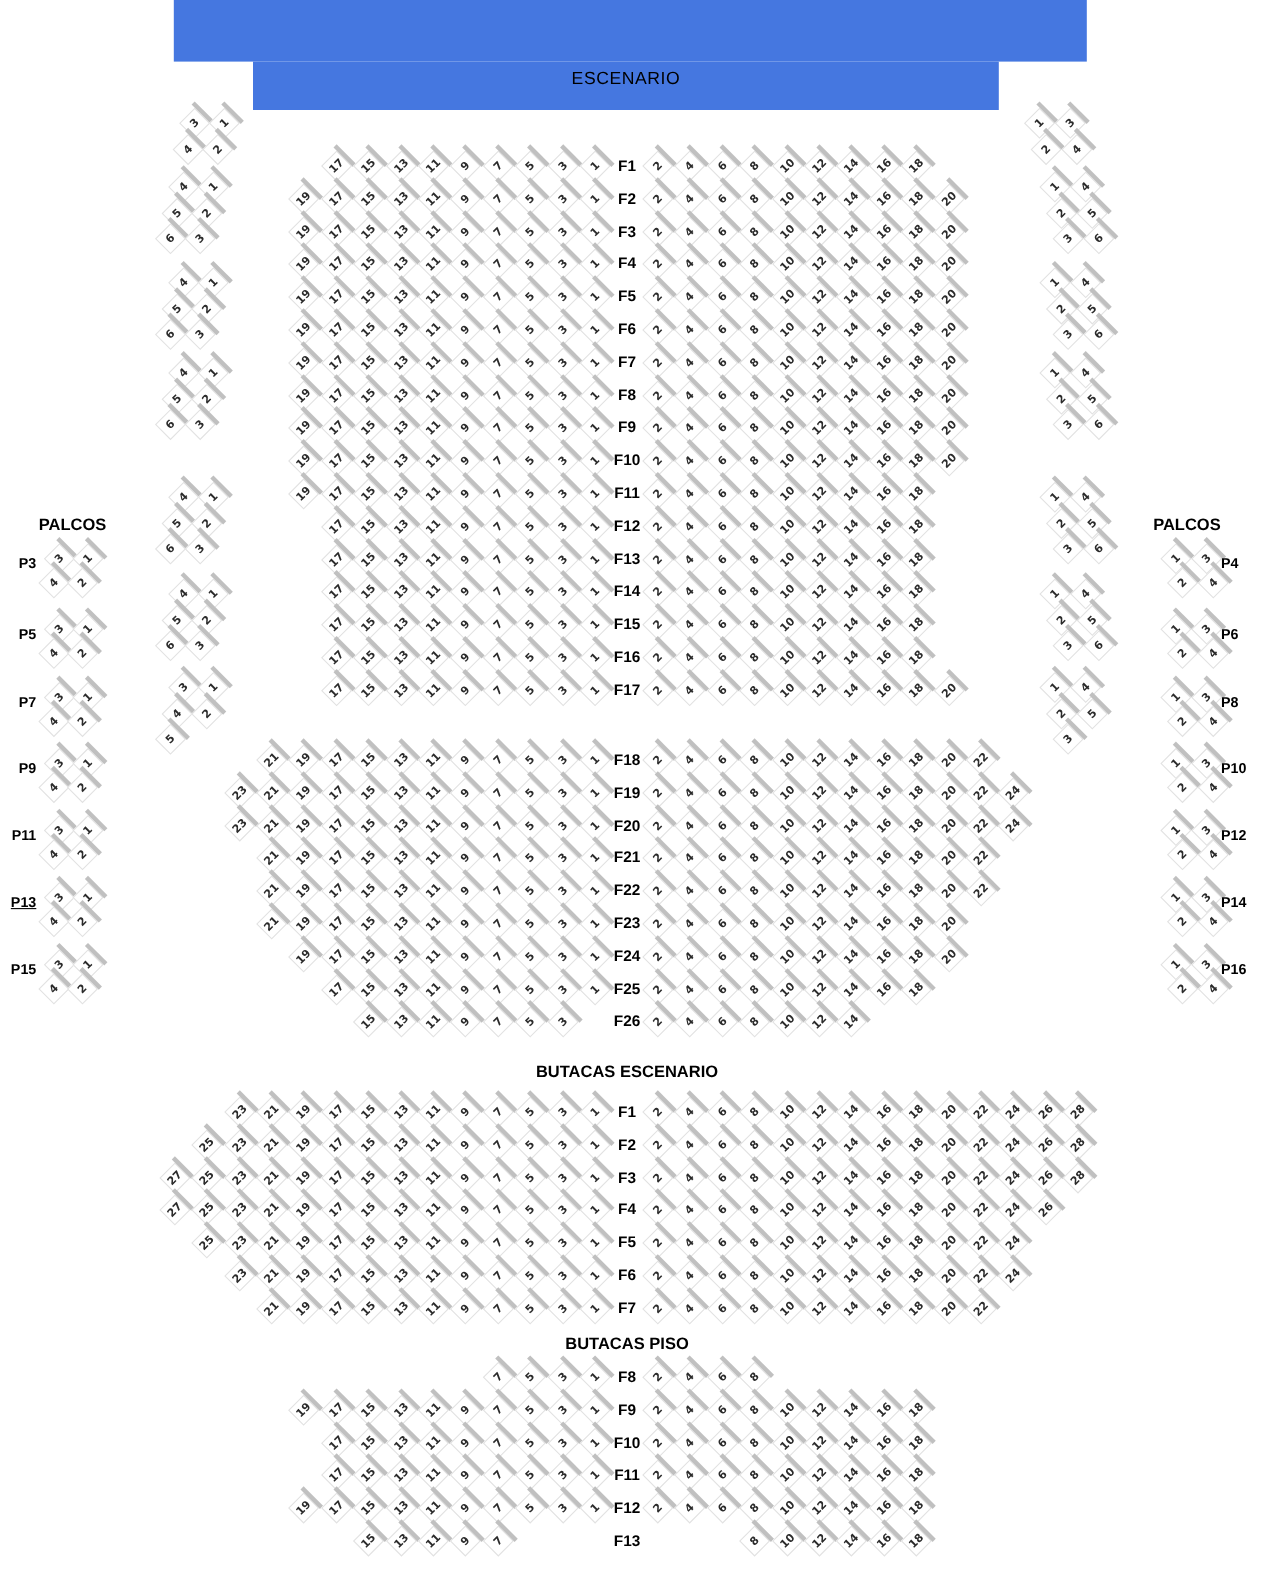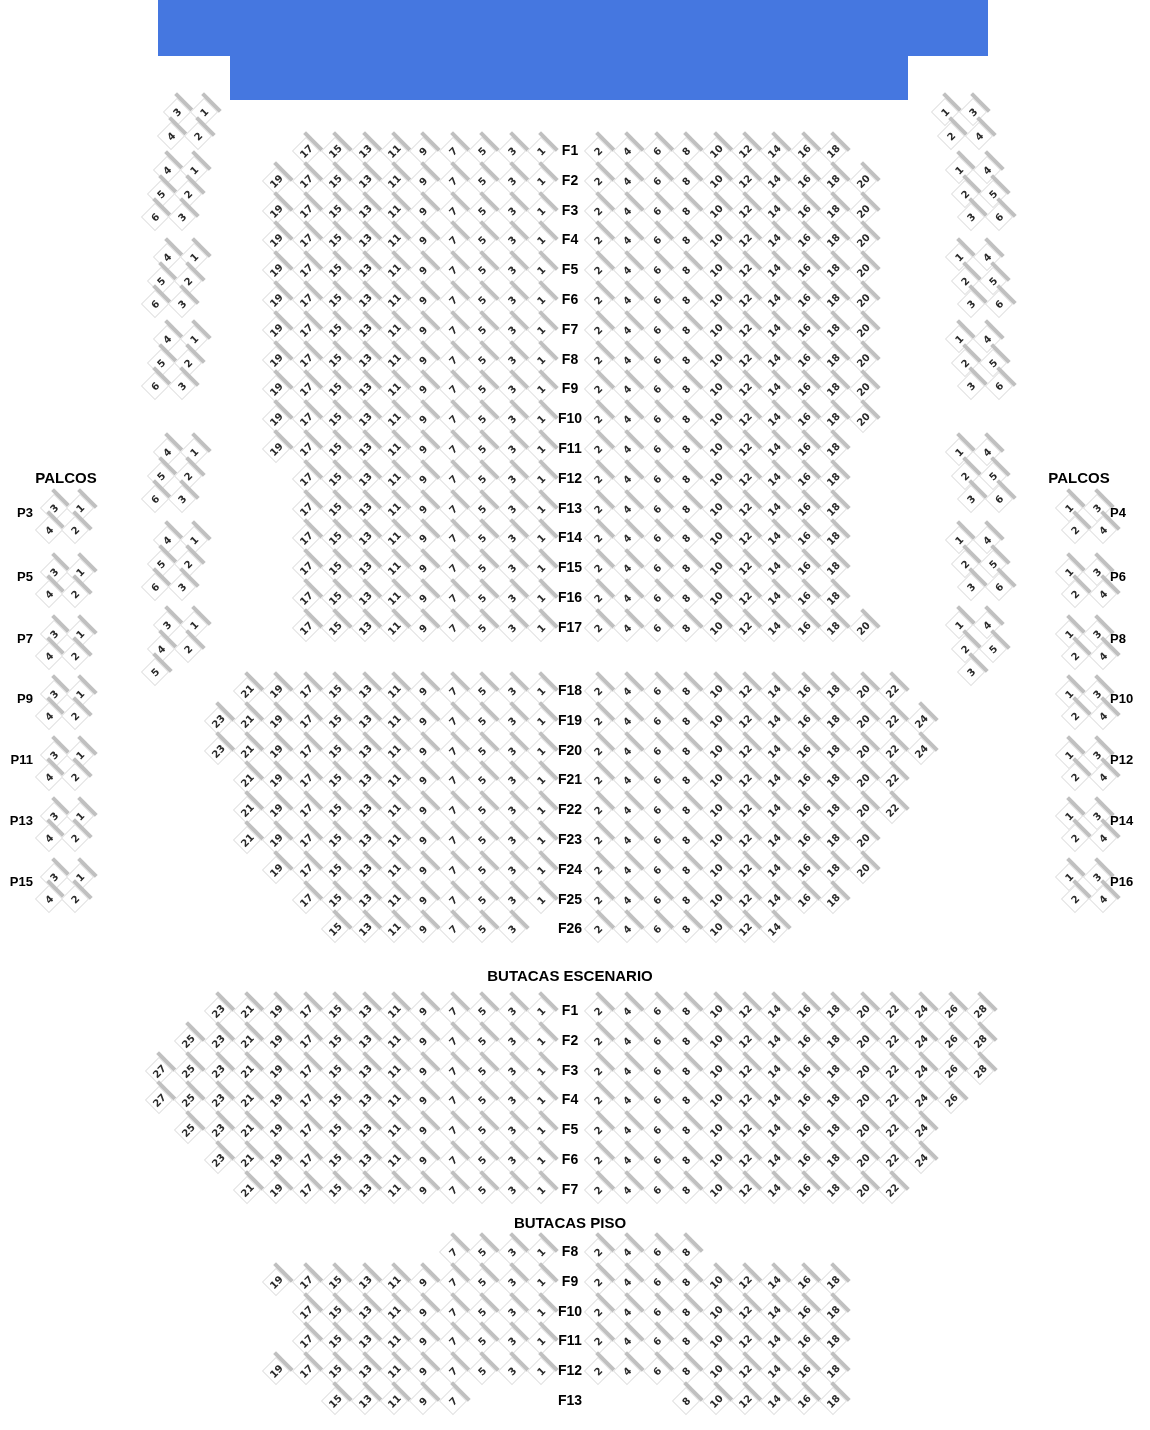--- a/index.html
+++ b/index.html
@@ -18,20 +18,21 @@
   .heading{position:absolute;transform:translate(-50%,-50%);font-size:15px;font-weight:bold;color:#000;white-space:nowrap;}
   .palco-label{position:absolute;transform:translate(0,-50%);font-size:13px;font-weight:bold;color:#000;white-space:nowrap;}
   .palco-label.right-align{transform:translate(-100%,-50%);}
 </style>
 </head>
 <body>
 
 <div class="canvas">
   <div class="stage-wide"></div>
   <div class="stage-narrow"></div>
+  <div class="stage-label">ESCENARIO</div>
 
   <div class="heading" style="left:66px;top:477px">PALCOS</div>
   <div class="heading" style="left:1079px;top:477px">PALCOS</div>
   <div class="heading" style="left:570px;top:975px">BUTACAS ESCENARIO</div>
   <div class="heading" style="left:570px;top:1222px">BUTACAS PISO</div>
 
   <div id="seat-layer">
       <div class="seat" style="left: 295.8px; top: 141px;">17</div>
       <div class="seat" style="left: 325.2px; top: 141px;">15</div>
       <div class="seat" style="left: 354.6px; top: 141px;">13</div>
@@ -956,21 +957,21 @@
       <div class="palco-label right-align" style="left: 33px; top: 698px;">P9</div>
       <div class="seat" style="left: 44px; top: 745px;">3</div>
       <div class="seat" style="left: 70px; top: 745px;">1</div>
       <div class="seat" style="left: 39px; top: 767px;">4</div>
       <div class="seat" style="left: 65px; top: 767px;">2</div>
       <div class="palco-label right-align" style="left: 33px; top: 759px;">P11</div>
       <div class="seat" style="left: 44px; top: 806px;">3</div>
       <div class="seat" style="left: 70px; top: 806px;">1</div>
       <div class="seat" style="left: 39px; top: 828px;">4</div>
       <div class="seat" style="left: 65px; top: 828px;">2</div>
-      <div class="palco-label right-align" style="left: 33px; top: 820px;">P13</div>
+      <div class="palco-label right-align" style="left: 33px; top: 820px; text-decoration: underline;">P13</div>
       <div class="seat" style="left: 44px; top: 867px;">3</div>
       <div class="seat" style="left: 70px; top: 867px;">1</div>
       <div class="seat" style="left: 39px; top: 889px;">4</div>
       <div class="seat" style="left: 65px; top: 889px;">2</div>
       <div class="palco-label right-align" style="left: 33px; top: 881px;">P15</div>
       <div class="seat" style="left: 1059px; top: 498px;">1</div>
       <div class="seat" style="left: 1087px; top: 498px;">3</div>
       <div class="seat" style="left: 1065px; top: 520px;">2</div>
       <div class="seat" style="left: 1093px; top: 520px;">4</div>
       <div class="palco-label" style="left: 1110px; top: 512px;">P4</div>

